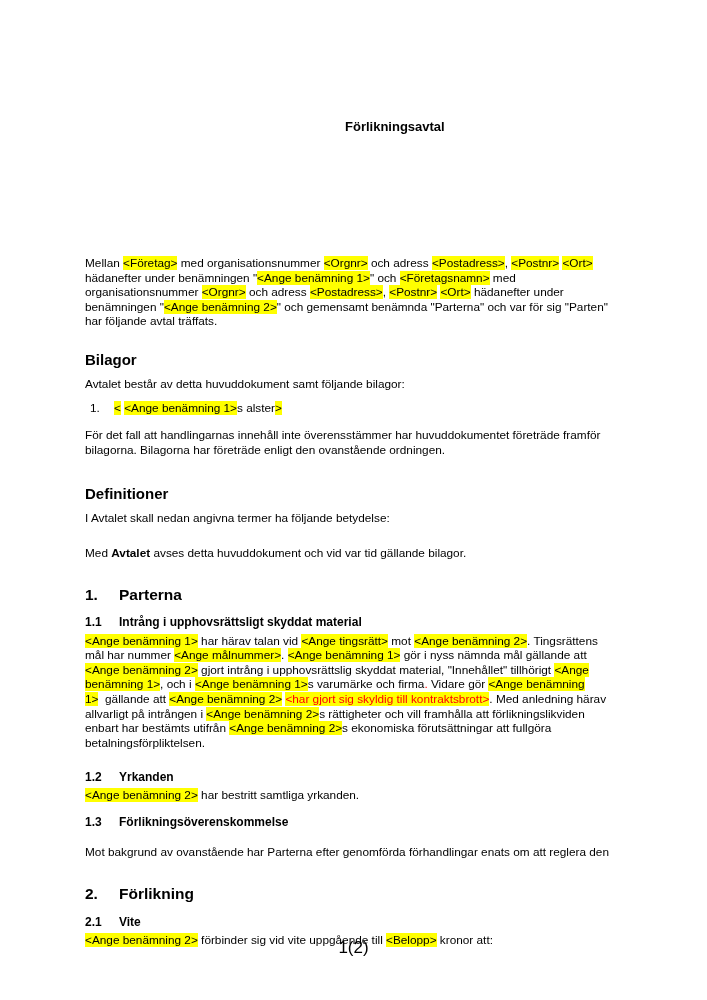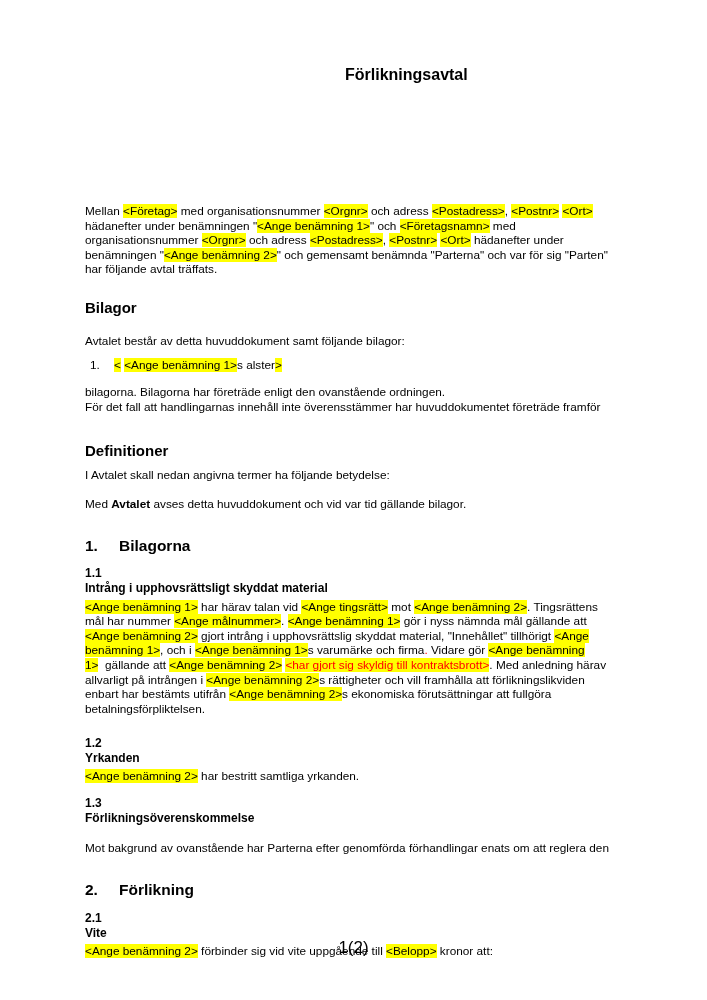--- a/index.html
+++ b/index.html
@@ -4,32 +4,32 @@
 <style>
   html,body{margin:0;padding:0;}
   body{
     width:707px;height:1000px;background:#ffffff;
     font-family:"Liberation Sans","DejaVu Sans",sans-serif;
     color:#000;
   }
   .page{position:relative;width:707px;height:1000px;background:#fff;overflow:hidden;}
   .content{position:absolute;left:85px;top:0;width:590px;}
   .doc-title{
-    margin-top:65px;margin-left:260px;
-    font-size:16px;font-weight:bold;line-height:20px;white-space:pre;
+    margin-top:117px;margin-left:260px;
+    font-size:13px;font-weight:bold;line-height:20px;white-space:pre;
   }
   .para{font-size:11.8px;line-height:14.6px;}
   .line{white-space:pre;}
   .hl{background:#ffff00;}
   .red{color:#ff0000;}
   .b{font-weight:bold;}
   .h-major{font-size:15px;font-weight:bold;line-height:18px;white-space:pre;}
   .h-num{font-size:15.5px;font-weight:bold;line-height:19px;white-space:pre;display:flex;}
   .h-num .num{display:inline-block;min-width:34px;}
-  .h-sub{font-size:12px;font-weight:bold;line-height:15px;white-space:pre;display:flex;flex-direction:column;}
+  .h-sub{font-size:12px;font-weight:bold;line-height:15px;white-space:pre;display:flex;}
   .h-sub .num{display:inline-block;min-width:34px;}
   .list-item{display:flex;font-size:11.8px;line-height:14.6px;margin-left:5px;}
   .list-item .num{display:inline-block;min-width:24px;white-space:pre;}
   .footer{
     position:absolute;left:0;top:941px;width:707px;text-align:center;
     font-size:17px;line-height:14px;
   }
 </style>
 </head>
 <body>
@@ -42,49 +42,49 @@
     <div class="para" style="margin-top:119px">
         <div class="line"><span>Mellan </span><span class="hl">&lt;Företag&gt;</span><span> med organisationsnummer </span><span class="hl">&lt;Orgnr&gt;</span><span> och adress </span><span class="hl">&lt;Postadress&gt;</span><span>, </span><span class="hl">&lt;Postnr&gt;</span><span> </span><span class="hl">&lt;Ort&gt;</span></div>
         <div class="line"><span>hädanefter under benämningen "</span><span class="hl">&lt;Ange benämning 1&gt;</span><span>" och </span><span class="hl">&lt;Företagsnamn&gt;</span><span> med</span></div>
         <div class="line"><span>organisationsnummer </span><span class="hl">&lt;Orgnr&gt;</span><span> och adress </span><span class="hl">&lt;Postadress&gt;</span><span>, </span><span class="hl">&lt;Postnr&gt;</span><span> </span><span class="hl">&lt;Ort&gt;</span><span> hädanefter under</span></div>
         <div class="line"><span>benämningen "</span><span class="hl">&lt;Ange benämning 2&gt;</span><span>" och gemensamt benämnda "Parterna" och var för sig "Parten"</span></div>
         <div class="line"><span>har följande avtal träffats.</span></div>
       </div>
 
     <div class="h-major" style="margin-top:22px">Bilagor</div>
 
-    <div class="para" style="margin-top:17px">
+    <div class="para" style="margin-top:8px">
         <div class="line"><span>Avtalet består av detta huvuddokument samt följande bilagor:</span></div>
       </div>
 
     <div class="list-item" style="margin-top:9px">
       <span class="num">1.</span>
       <span class="para">
           <div class="line"><span class="hl">&lt;</span><span> </span><span class="hl">&lt;Ange benämning 1&gt;</span><span>s alster</span><span class="hl">&gt;</span></div>
         </span>
     </div>
 
     <div class="para" style="margin-top:13px">
+        <div class="line"><span>För det fall att handlingarnas innehåll inte överensstämmer har huvuddokumentet företräde framför</span></div>
         <div class="line"><span>bilagorna. Bilagorna har företräde enligt den ovanstående ordningen.</span></div>
-        <div class="line"><span>För det fall att handlingarnas innehåll inte överensstämmer har huvuddokumentet företräde framför</span></div>
       </div>
 
     <div class="h-major" style="margin-top:28px">Definitioner</div>
 
     <div class="para" style="margin-top:8px">
         <div class="line"><span>I Avtalet skall nedan angivna termer ha följande betydelse:</span></div>
       </div>
 
-    <div class="para" style="margin-top:14px">
+    <div class="para" style="margin-top:20px">
         <div class="line"><span>Med </span><span class="b">Avtalet</span><span> avses detta huvuddokument och vid var tid gällande bilagor.</span></div>
       </div>
 
     <div class="h-num" style="margin-top:24px">
       <span class="num">1.</span>
-      <span>Bilagorna</span>
+      <span>Parterna</span>
     </div>
 
     <div class="h-sub" style="margin-top:11px">
       <span class="num">1.1</span>
       <span>Intrång i upphovsrättsligt skyddat material</span>
     </div>
 
     <div class="para" style="margin-top:4px">
         <div class="line"><span class="hl">&lt;Ange benämning 1&gt;</span><span> har härav talan vid </span><span class="hl">&lt;Ange tingsrätt&gt;</span><span> mot </span><span class="hl">&lt;Ange benämning 2&gt;</span><span>. Tingsrättens</span></div>
         <div class="line"><span>mål har nummer </span><span class="hl">&lt;Ange målnummer&gt;</span><span>. </span><span class="hl">&lt;Ange benämning 1&gt;</span><span> gör i nyss nämnda mål gällande att</span></div>

